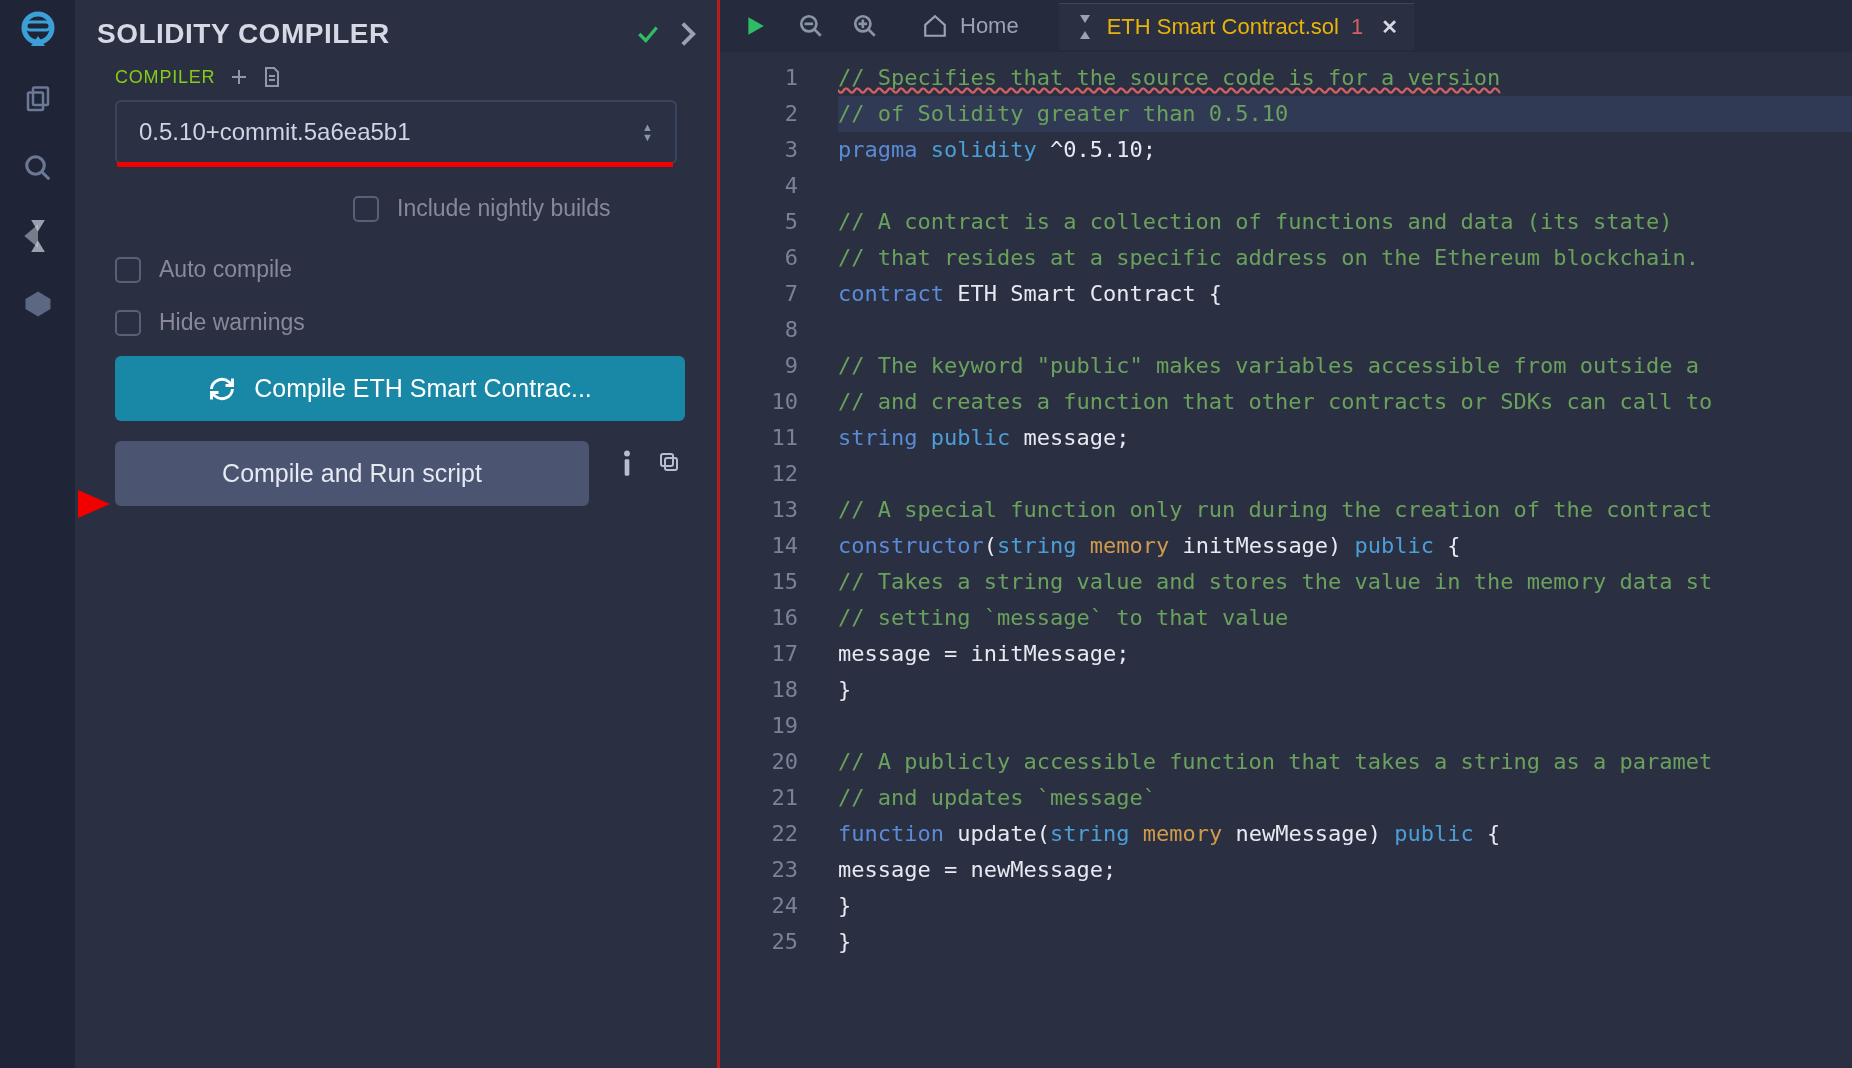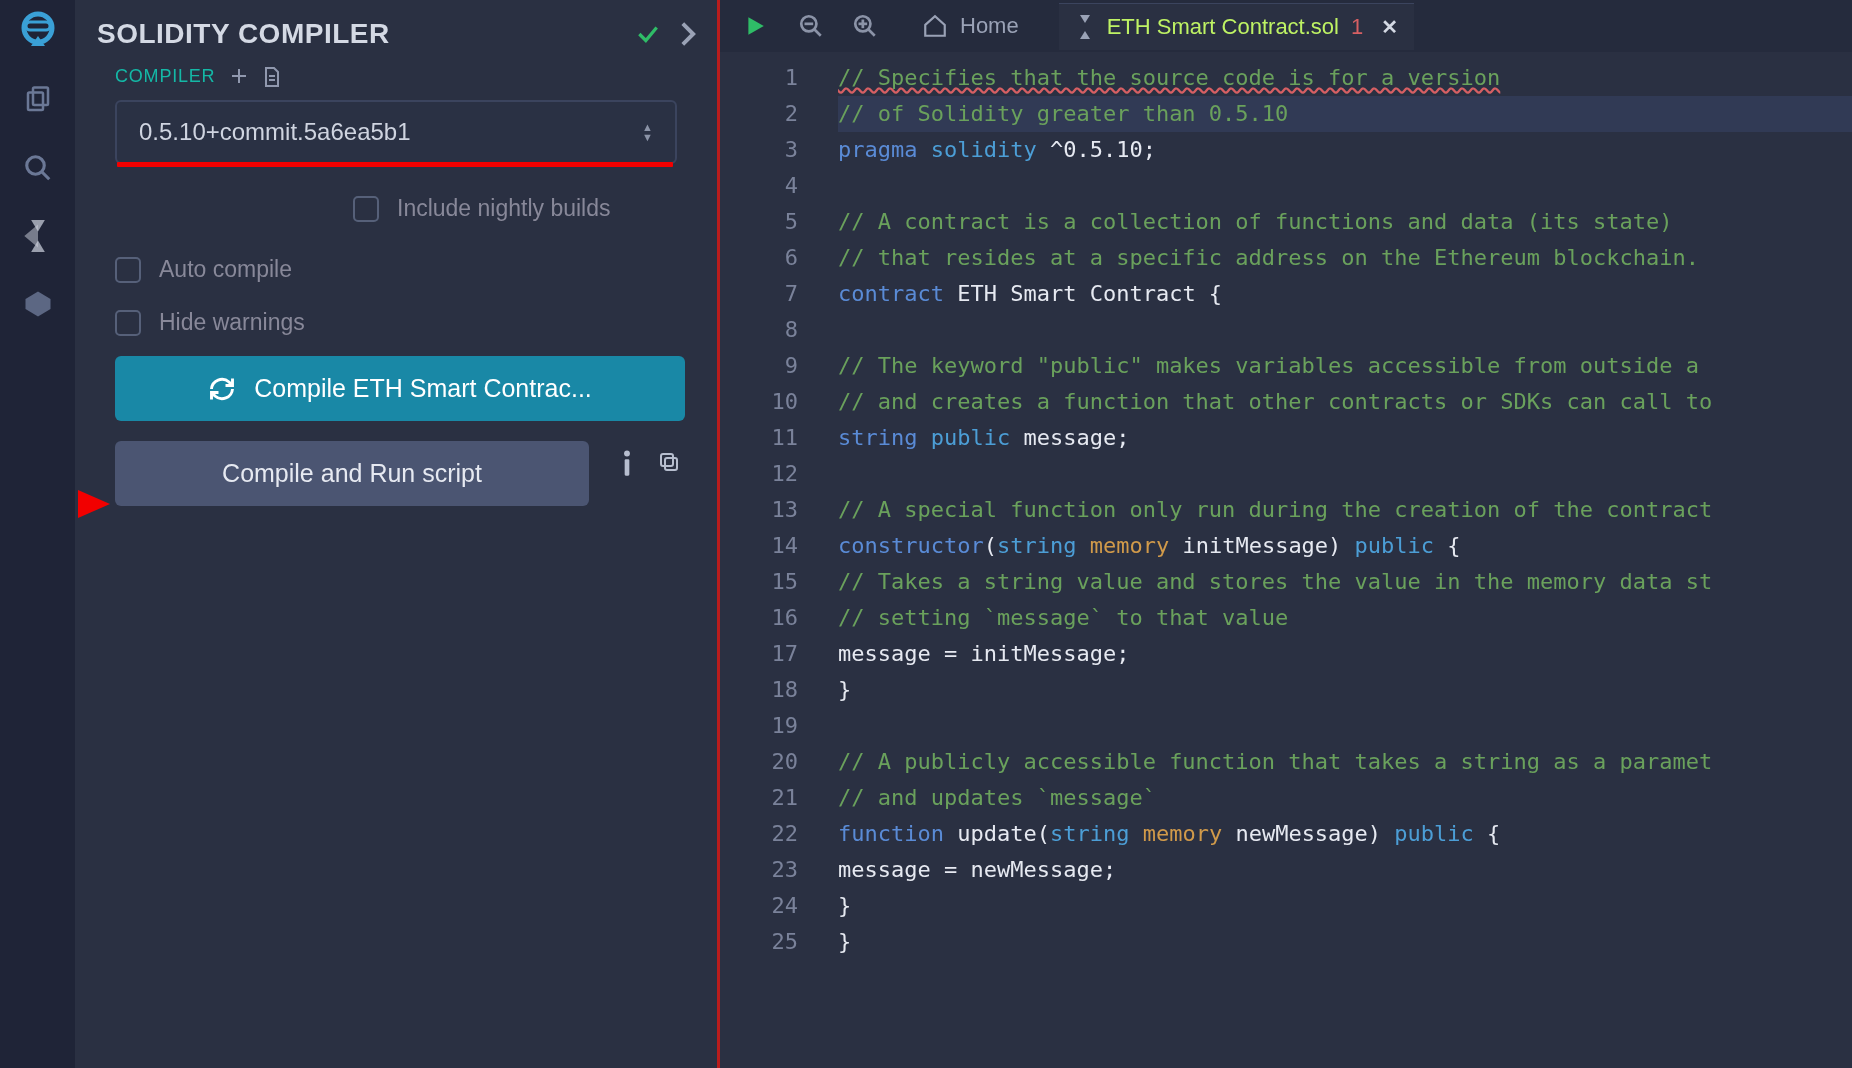--- a/index.html
+++ b/index.html
@@ -42,21 +42,21 @@
 .panel-header {
   display:flex;
   align-items:center;
   justify-content:space-between;
   padding: 8px 20px 10px 22px;
 }
 .panel-title { color:#d4d9e4; font-size:28px; font-weight:600; letter-spacing:0.5px; }
 .panel-header-ico { display:flex; gap:18px; align-items:center; }
 
 .section { padding: 6px 22px 0 40px; }
-.label-row { display:flex; align-items:flex-start; gap:14px; color:#14b8a6; font-size:18px; font-weight:500; letter-spacing:0.8px; margin-bottom:12px; }
+.label-row { display:flex; align-items:center; gap:14px; color:#84cc16; font-size:18px; font-weight:500; letter-spacing:0.8px; margin-bottom:12px; }
 .label-row .mini-ico { color:#9098ae; }
 
 .dropdown {
   background:#2a3144;
   border:2px solid #3b445e;
   border-radius:6px;
   padding:16px 22px;
   color:#cfd4e0;
   font-size:24px;
   display:flex;
@@ -132,21 +132,21 @@
 .tabstrip .tool-ico { color:#8b93a7; width:30px; text-align:center; cursor:pointer; }
 .tabstrip .tool-ico.play { color:#2fbc67; }
 .tab {
   display:flex; align-items:center; gap:12px;
   padding:10px 16px;
   color:#9aa2b6; font-size:22px;
   cursor:pointer;
   font-family:-apple-system, BlinkMacSystemFont,"Segoe UI",sans-serif;
 }
 .tab.active { background:#2a3042; color:#d65f63; border-top:1px solid #3b445e; }
-.tab.active .tb-name { color:#bef264; }
+.tab.active .tb-name { color:#eab308; }
 .tab .mod-badge { color:#d65f63; font-size:22px; }
 .tab .close-x { color:#d4d9e4; font-size:20px; font-weight:700; margin-left:6px; }
 
 .code-area {
   flex:1;
   display:flex;
   overflow:hidden;
   font-size:22px;
   line-height:36px;
 }

